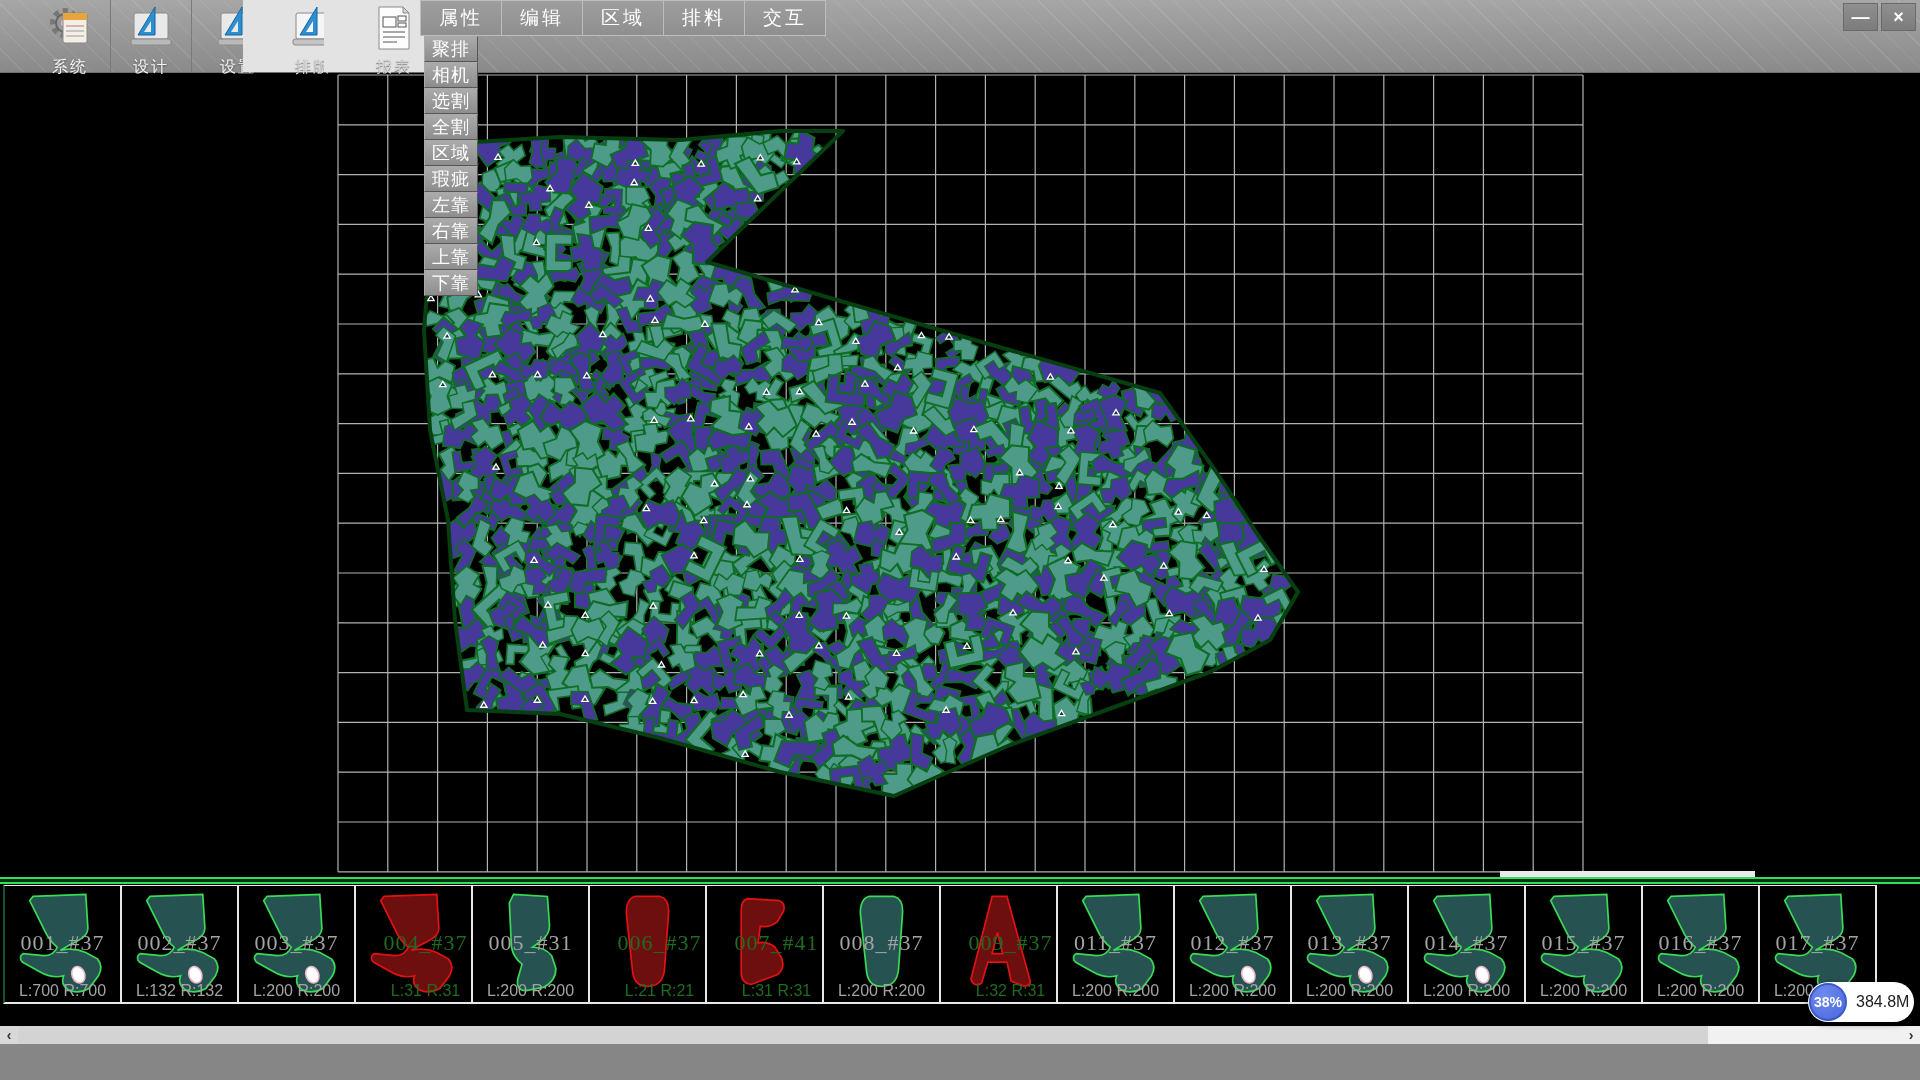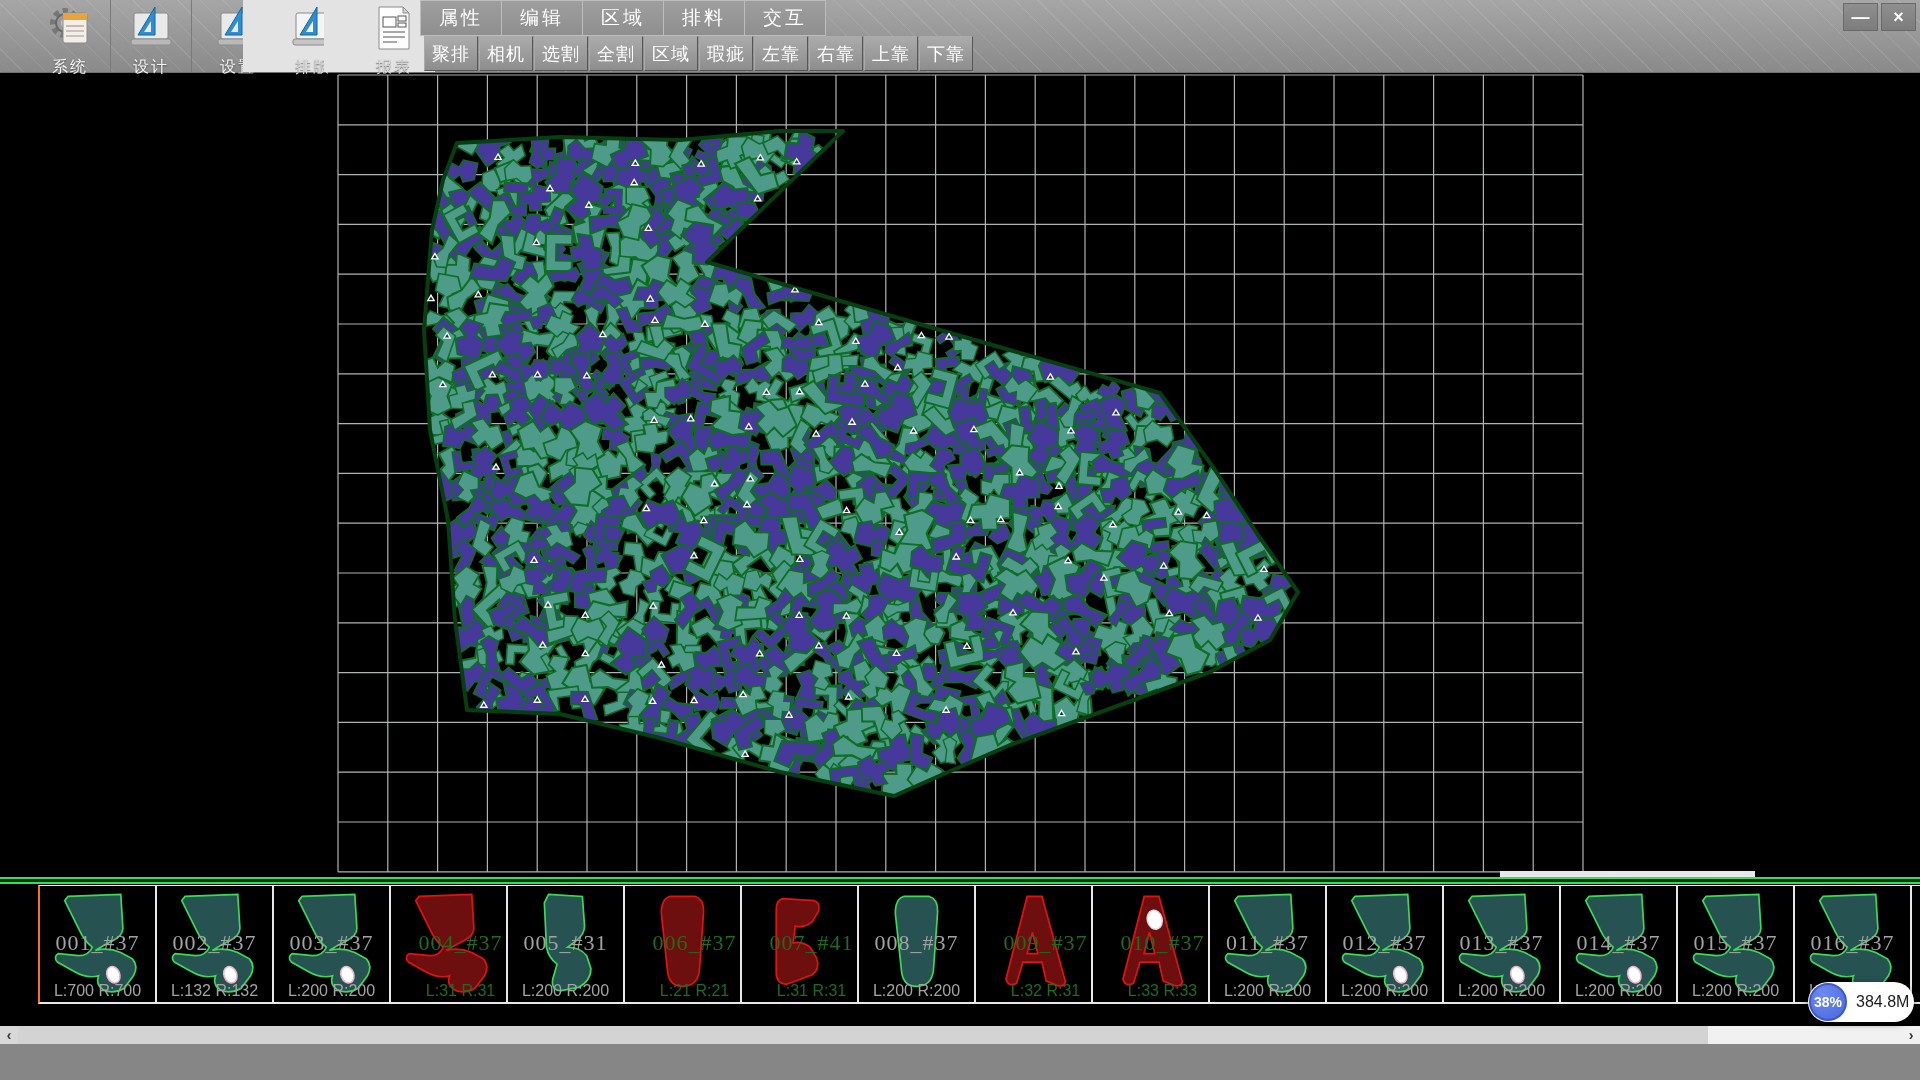--- a/index.html
+++ b/index.html
@@ -18,21 +18,21 @@
   .bigbtn .blabel{font-size:16px;color:#f5f5f5;text-shadow:0 1px 2px rgba(0,0,0,.45);
     line-height:16px;margin-top:2px;letter-spacing:2px;}
   .bigbtn.active .blabel{color:#d8d8d8;text-shadow:0 1px 1px rgba(0,0,0,.55);}
   .bigicon{width:46px;height:50px;margin-top:3px;}
 
   #menu-tabs{position:absolute;left:420px;top:0;height:35px;display:flex;}
   .mtab{width:80px;height:34px;border:1px solid #bdbdbd;border-left:none;
     display:flex;align-items:center;justify-content:center;
     color:#fff;font-size:19px;letter-spacing:3px;background:linear-gradient(#9e9e9e,#8f8f8f);text-align:right;}
   .mtab:first-child{border-left:1px solid #bdbdbd;}
-  #menu-tools{position:absolute;left:424px;top:36px;height:23px;display:flex;}
+  #menu-tools{position:absolute;left:424px;top:36px;height:23px;display:flex;flex-direction:column;}
   .mtool{width:52px;height:33px;margin-right:1px;border:1px solid #aaa;border-style:outset;
     display:flex;align-items:center;justify-content:center;
     color:#fff;font-size:18px;letter-spacing:1px;background:linear-gradient(#ababab,#8d8d8d);}
 
   #win-controls{position:absolute;right:4px;top:3px;display:flex;gap:3px;}
   .wbtn{width:33px;height:26px;background:linear-gradient(#8f8f8f,#7c7c7c);
     border:1px solid #6a6a6a;display:flex;align-items:center;justify-content:center;
     color:#fff;font-size:18px;font-weight:bold;}
 
   
@@ -40,21 +40,21 @@
 
   
   #strip-topline{position:absolute;left:0;top:877px;width:1920px;height:7px;z-index:6;
     background:linear-gradient(#2ee05a 0 2px,#072d13 2px 5px,#2ee05a 5px 7px);}
   #strip-scroll-fragment{position:absolute;left:1500px;top:871px;width:255px;height:6px;
     background:#e9e9e9;z-index:6;}
   #thumb-strip{position:absolute;left:0;top:885px;width:1920px;height:120px;z-index:6;
     display:flex;background:#000;padding-left:3px;box-sizing:border-box;}
   .tile{position:relative;width:115px;height:116px;flex:0 0 115px;background:#000;
     border-right:2px solid #e8e8e8;border-bottom:2px solid #e8e8e8;border-top:1px solid #e8e8e8;}
-  .tile:first-child{border-left:2px solid #f97316;margin-left:35px;}
+  .tile:first-child{border-left:2px solid #14532d;}
   .tile svg{position:absolute;left:4px;top:2px;}
   .tile .tid{position:absolute;left:0;top:44px;width:100%;text-align:center;
     font-family:"Liberation Serif",serif;font-size:22px;letter-spacing:1px;z-index:2;}
   .tile .tinfo{position:absolute;left:0;bottom:2px;width:100%;text-align:center;
     font-family:Liberation Sans, sans-serif;font-size:16px;z-index:2;}
   .t-gray{color:#a3a3a3;}
   .t-green{color:#1f6b1f;padding-left:12px;}
 
   
   #status-badge{position:absolute;left:1808px;top:982px;width:106px;height:40px;z-index:9;
@@ -1298,28 +1298,20 @@
       </div>
       <div class="tile">
         <svg width="107" height="110" viewBox="0 0 100 104">
           <path d="M44,8 L58,8 L80,88 Q80,94 72,92 L62,88 L58,70 L40,70 L34,90 Q26,94 24,86 Z M44,62 L54,62 L49,42 Z" fill="#6e0f0f" stroke="#e31212" stroke-width="1.6" fill-rule="evenodd"></path>
         </svg>
         <div class="tid t-green">009_#37</div>
         <div class="tinfo t-green">L:32 R:31</div>
       </div>
       <div class="tile">
         <svg width="107" height="110" viewBox="0 0 100 104">
-          <path d="M44,8 L58,8 L80,88 Q80,94 72,92 L62,88 L58,70 L40,70 L34,90 Q26,94 24,86 Z M44,62 L54,62 L49,42 Z" fill="#6e0f0f" stroke="#e31212" stroke-width="1.6" fill-rule="evenodd"></path>
-          <ellipse cx="54" cy="30" rx="7" ry="9" transform="rotate(-15 54 30)" fill="#ffffff" stroke="#ddd" stroke-width="1.5"></ellipse>
-        </svg>
-        <div class="tid t-green">010_#37</div>
-        <div class="tinfo t-green">L:33 R:33</div>
-      </div>
-      <div class="tile">
-        <svg width="107" height="110" viewBox="0 0 100 104">
           <path d="M22,8 L72,6 L74,38 Q74,45 64,50 Q54,55 48,59 Q60,56 72,61 L83,67 Q89,74 84,83 L75,95 Q64,101 55,96 Q48,91 51,83 Q40,86 28,79 L12,70 Q8,65 13,62 L32,64 Q42,64 45,56 Q37,49 33,40 L19,12 Z" fill="#265352" stroke="#3ada55" stroke-width="1.6" fill-rule="evenodd"></path>
         </svg>
         <div class="tid t-gray">011_#37</div>
         <div class="tinfo t-gray">L:200 R:200</div>
       </div>
       <div class="tile">
         <svg width="107" height="110" viewBox="0 0 100 104">
           <path d="M22,8 L72,6 L74,38 Q74,45 64,50 Q54,55 48,59 Q60,56 72,61 L83,67 Q89,74 84,83 L75,95 Q64,101 55,96 Q48,91 51,83 Q40,86 28,79 L12,70 Q8,65 13,62 L32,64 Q42,64 45,56 Q37,49 33,40 L19,12 Z" fill="#265352" stroke="#3ada55" stroke-width="1.6" fill-rule="evenodd"></path>
           <ellipse cx="65" cy="82" rx="6" ry="8" transform="rotate(-22 65 82)" fill="#ffffff" stroke="#efb6c8" stroke-width="1.5"></ellipse>
         </svg>

